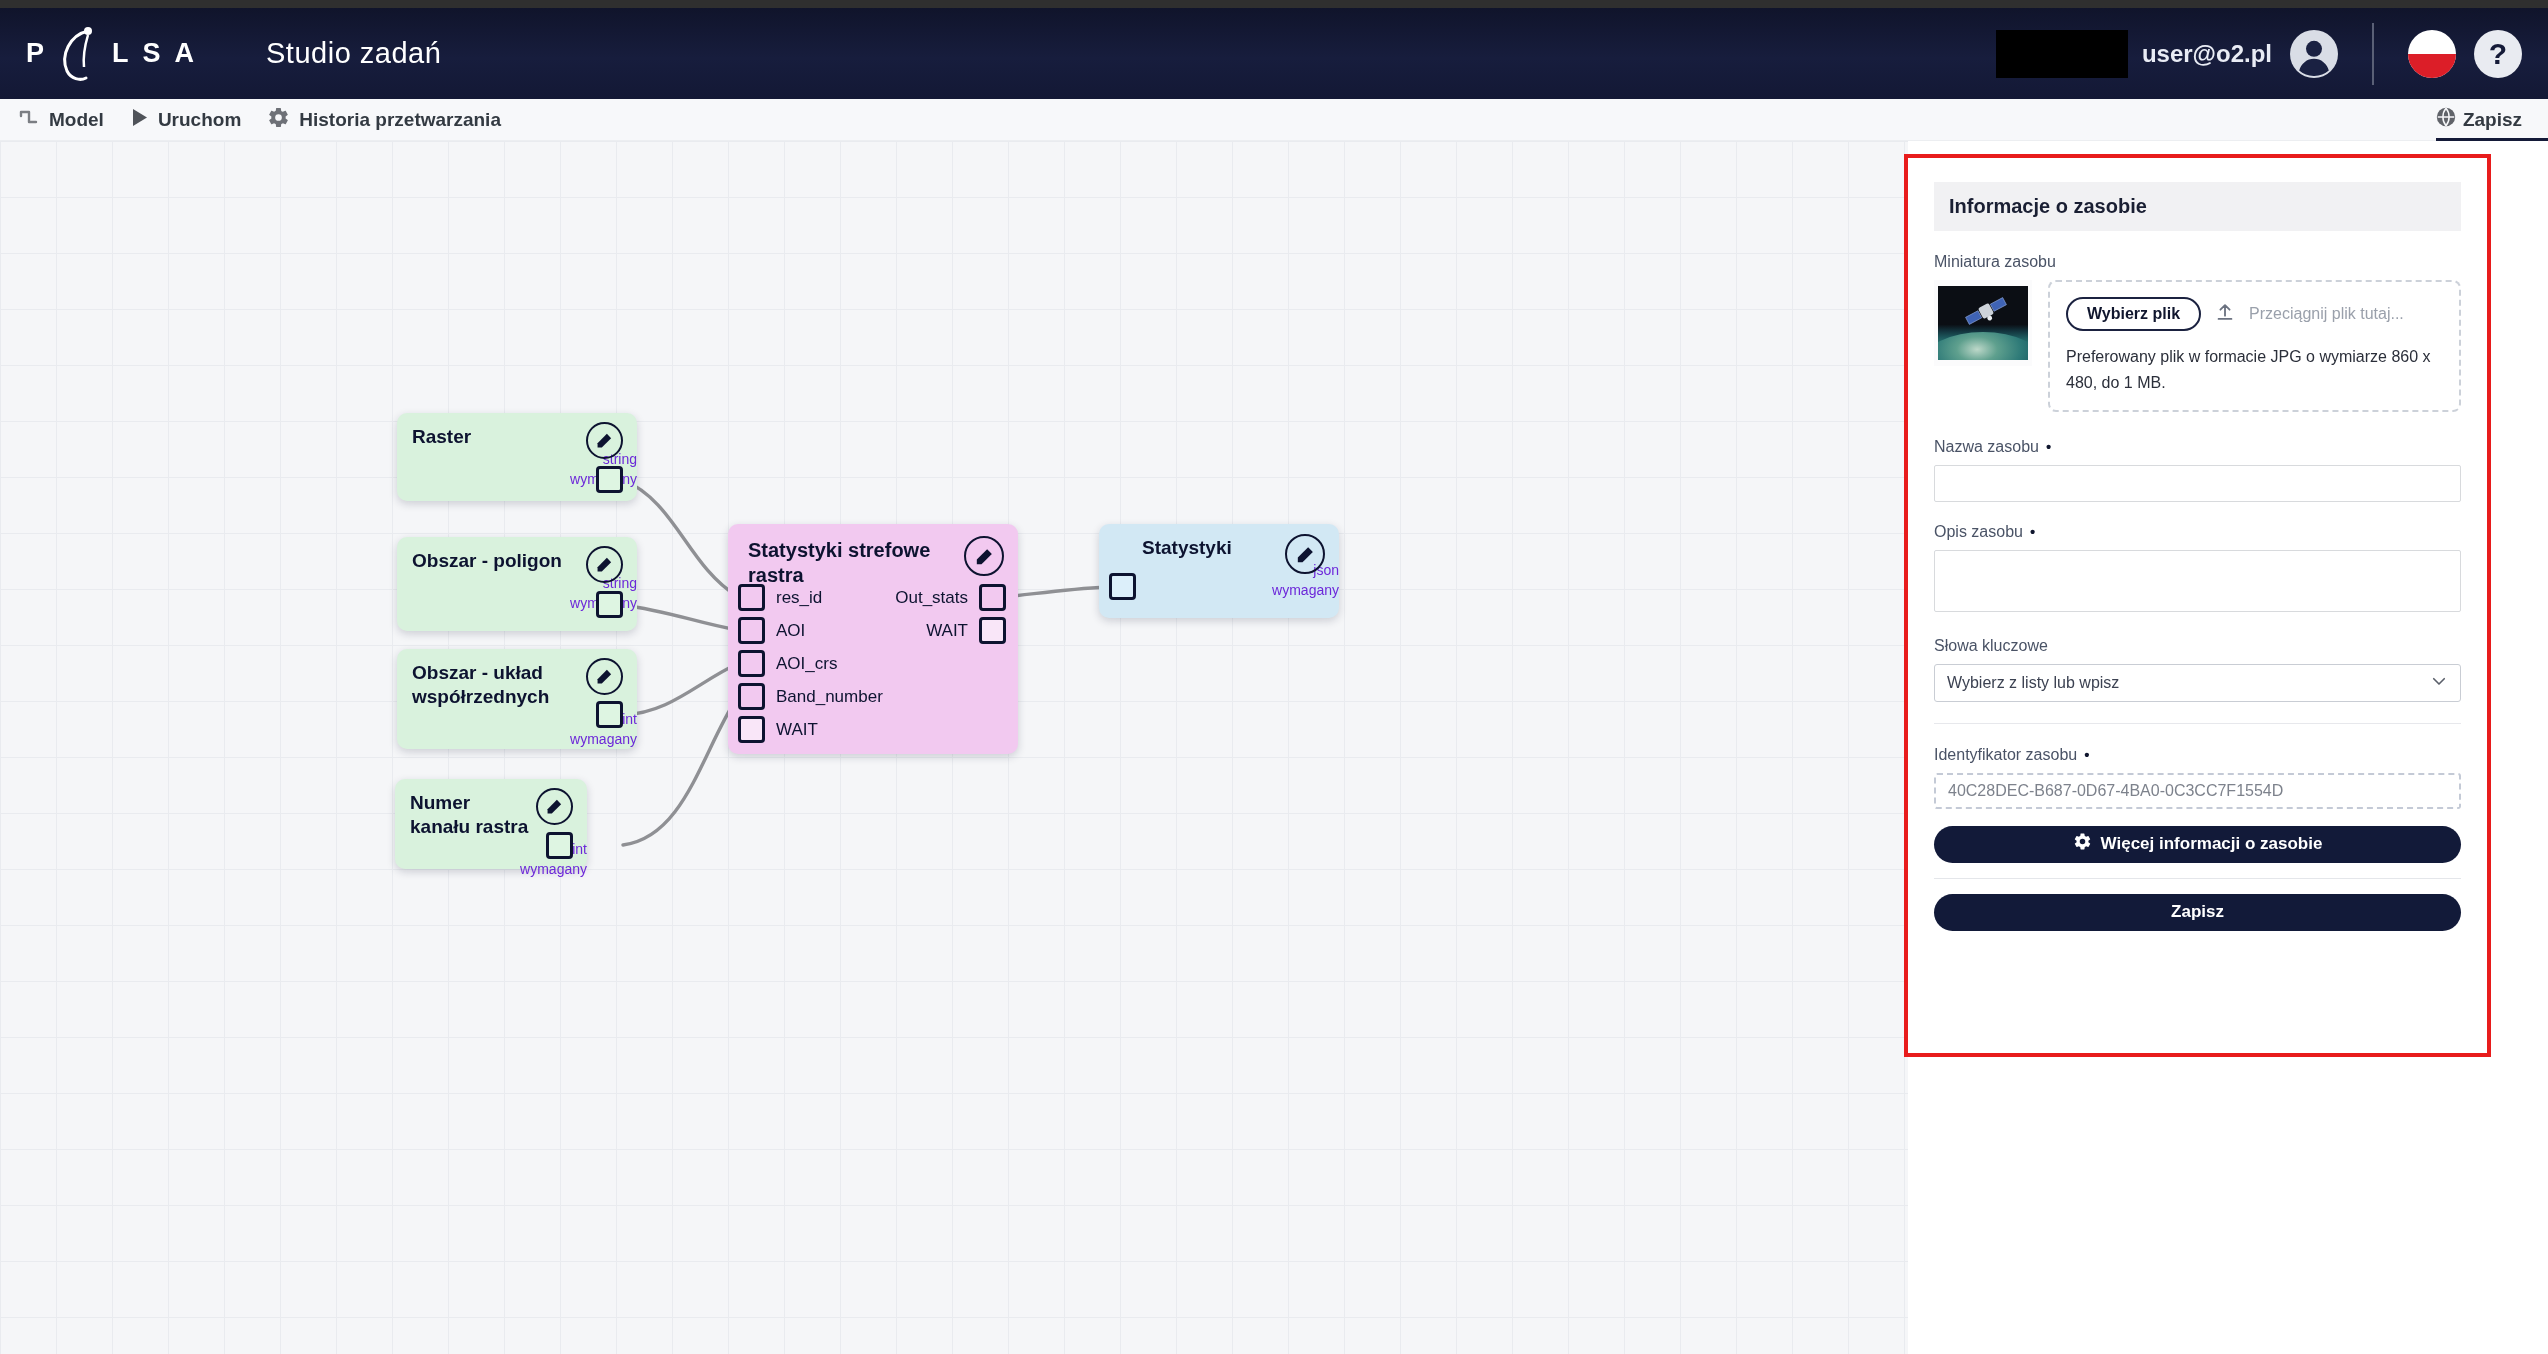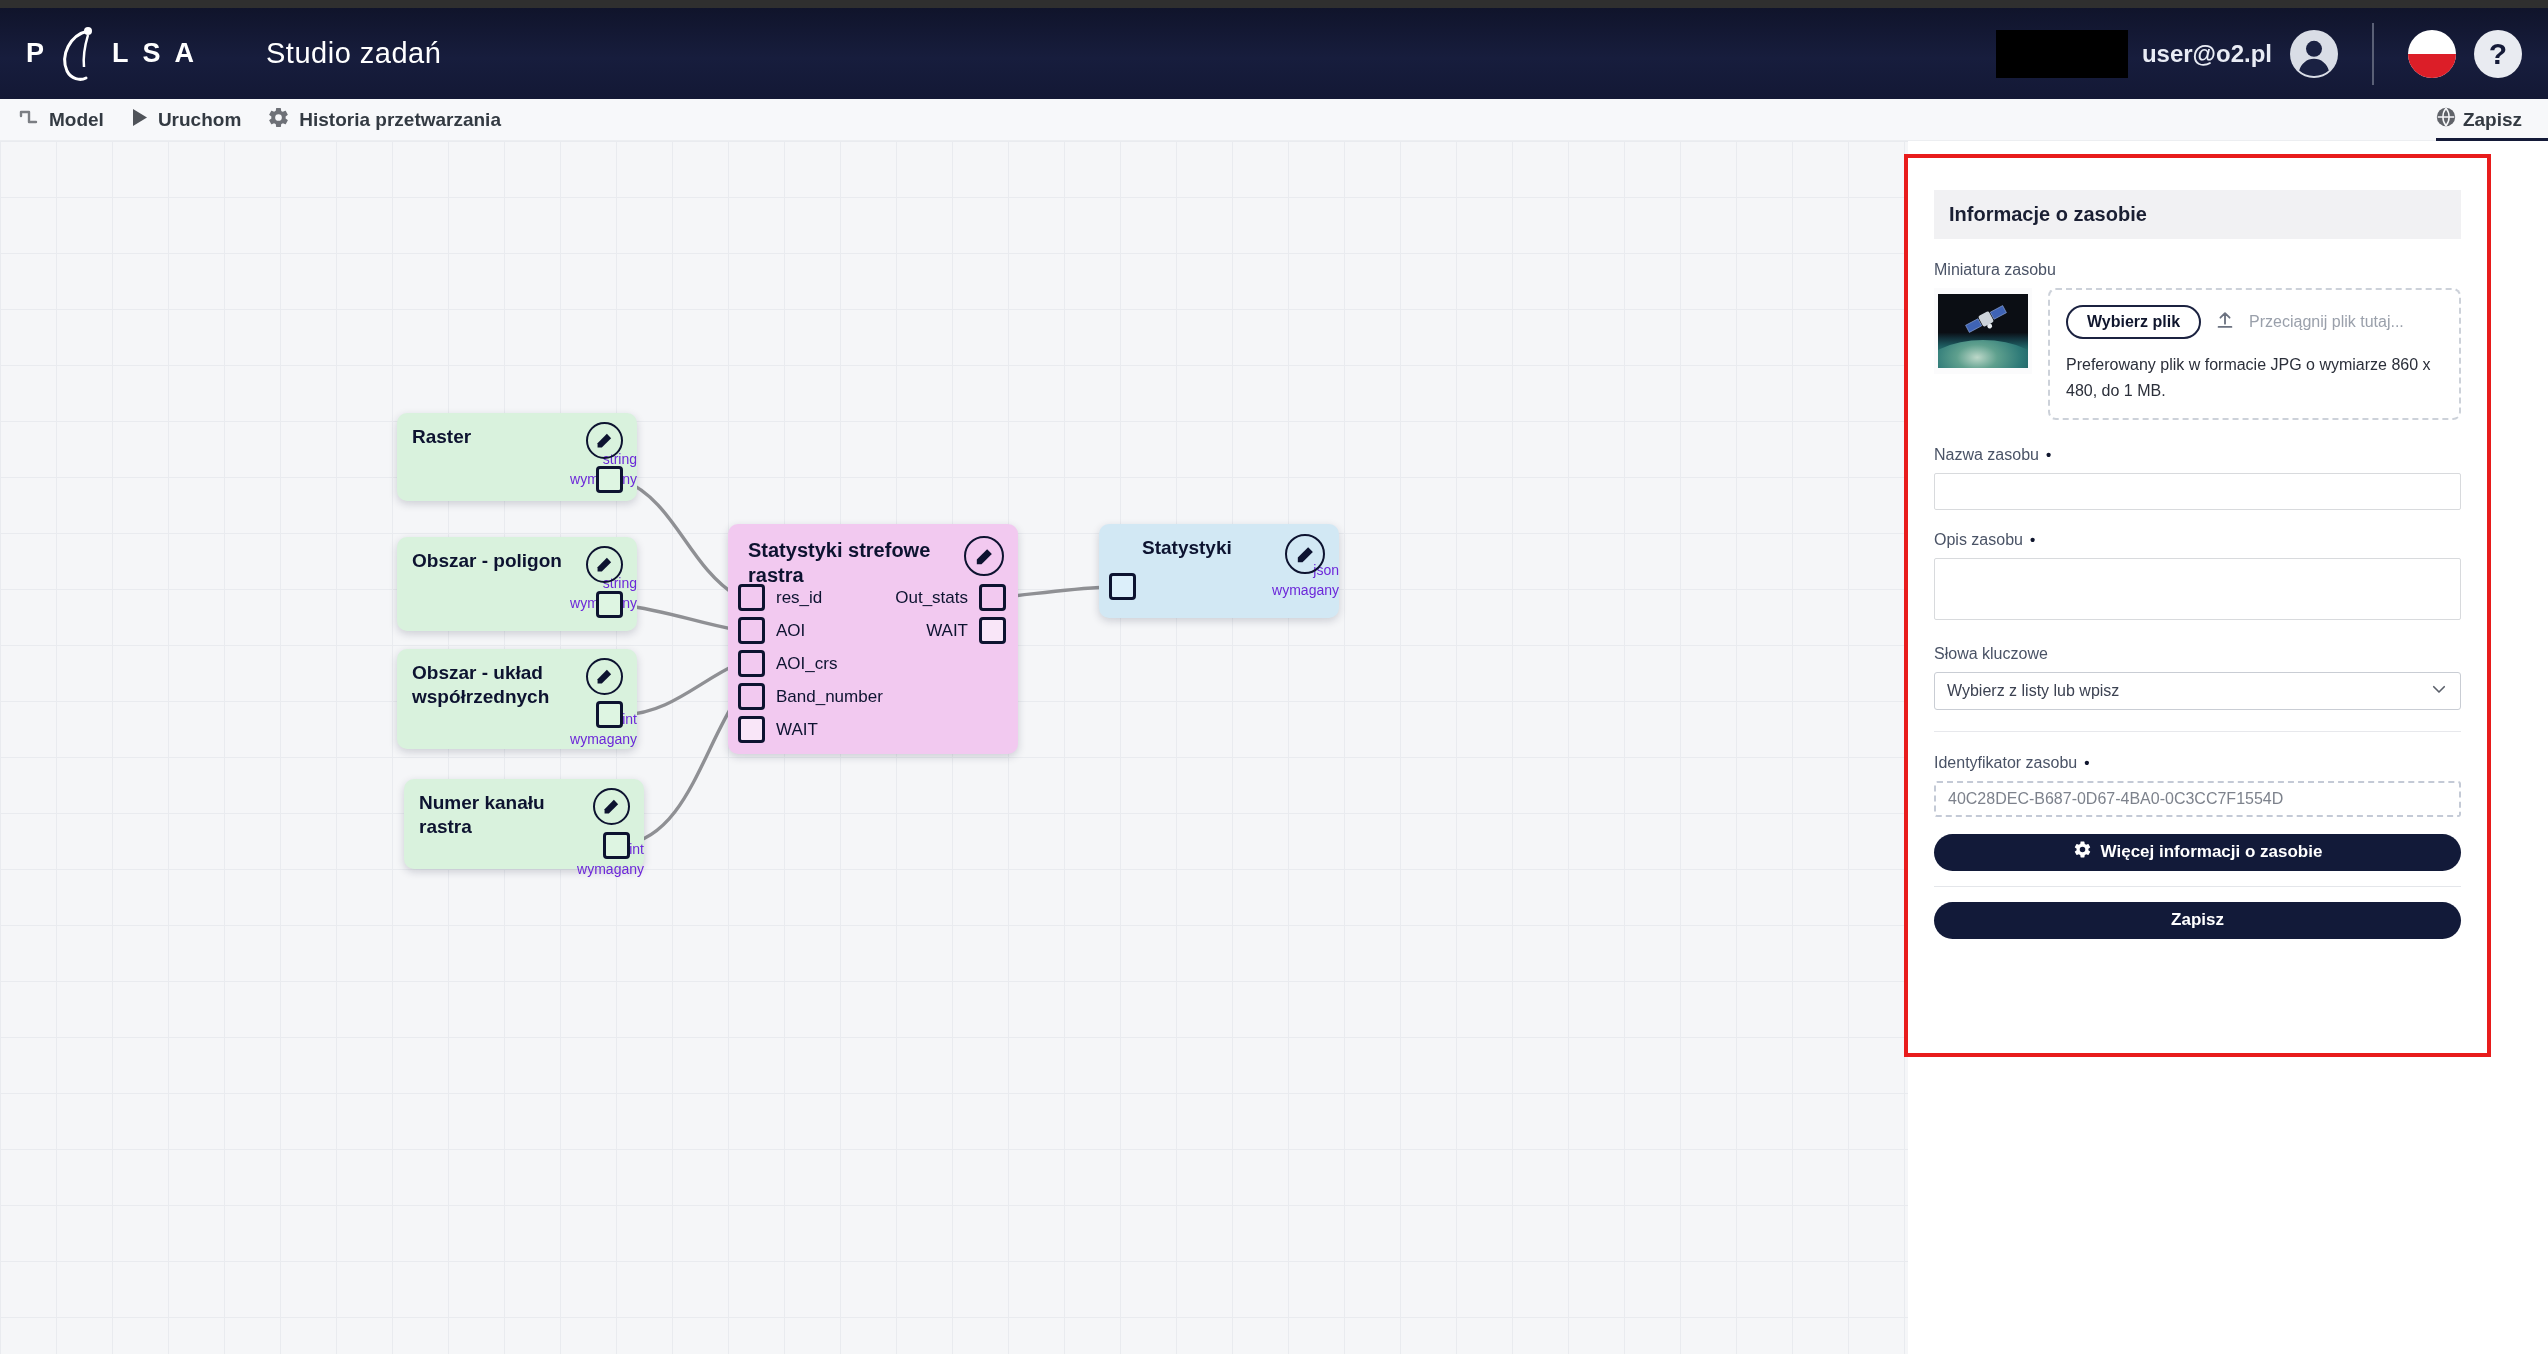--- a/index.html
+++ b/index.html
@@ -62,21 +62,21 @@
   .port-pink-light { background:#f9e6f8; }
   .port-blue  { background:#dceffa; }
 
   .big-title { font-size:20px; padding:14px 60px 0 20px; }
   .io-row { position:absolute; display:flex; align-items:center; gap:11px; font-size:17px; color:#0d1330; }
   .io-row .port { position:static; flex:0 0 auto; }
 
   
   .right-col { position:absolute; left:1908px; top:141px; width:640px; height:1213px; background:#fff; }
   .panel { position:absolute; left:1904px; top:154px; width:587px; height:903px;
-    border:4px solid #e81c1c; background:#fff; padding:32px 26px; }
+    border:4px solid #e81c1c; background:#fff; padding:24px 26px; }
   .panel-header { background:#f1f1f3; padding:13px 15px; font-size:20px; font-weight:700;
     color:#1a1f33; margin-bottom:22px; }
   .field-label { font-size:16px; color:#4a5366; margin-bottom:9px; display:flex; align-items:center; gap:7px; }
   .req-dot { color:#10162e; font-size:15px; font-weight:700; }
   .thumb-row { display:flex; gap:16px; margin-bottom:26px; }
   .thumb { width:98px; height:86px; background:#fbfbfc; display:flex; align-items:center; justify-content:center; }
   .thumb-img { width:90px; height:74px; position:relative; overflow:hidden;
     background:linear-gradient(180deg,#0b0e14 0%,#0b0e14 52%,#12303a 60%,#1d5a5e 70%,#2b7a74 80%,#3a8a7c 100%); }
   .thumb-earth { position:absolute; left:-14px; right:-14px; bottom:-30px; height:58px; border-radius:50%;
     background:radial-gradient(ellipse at 45% 30%,#bdd8c9 0%,#5fa08e 22%,#2e7a78 48%,#175059 75%,#0d3540 100%); }
@@ -219,21 +219,21 @@
     <div class="node-sub">int</div>
     <div class="node-sub">wymagany</div>
     <div class="pencil-btn" style="right:14px; top:9px;">
       <svg width="19" height="19" viewBox="0 0 24 24">
           <path d="M15 3.6l5.4 5.4L8.6 20.8H3.2v-5.4L15 3.6z" fill="#0d1330"></path>
         </svg>
     </div>
     <div class="port port-green" style="right:14px; top:52px;"></div>
   </div>
 
-  <div class="node node-green" style="left:404px; top:638px; width:240px; height:90px;">
+  <div class="node node-green" style="left:395px; top:638px; width:192px; height:90px;">
     <div class="node-title">Numer kanału rastra</div>
     <div class="node-sub">int</div>
     <div class="node-sub">wymagany</div>
     <div class="pencil-btn" style="right:14px; top:9px;">
       <svg width="19" height="19" viewBox="0 0 24 24">
           <path d="M15 3.6l5.4 5.4L8.6 20.8H3.2v-5.4L15 3.6z" fill="#0d1330"></path>
         </svg>
     </div>
     <div class="port port-green" style="right:14px; top:53px;"></div>
   </div>

